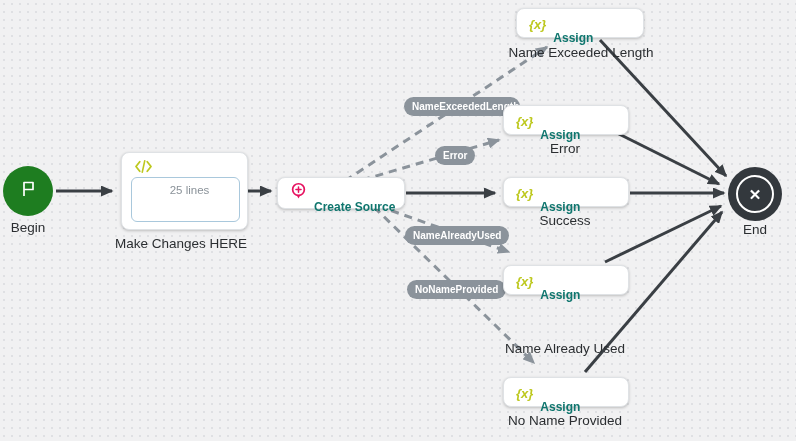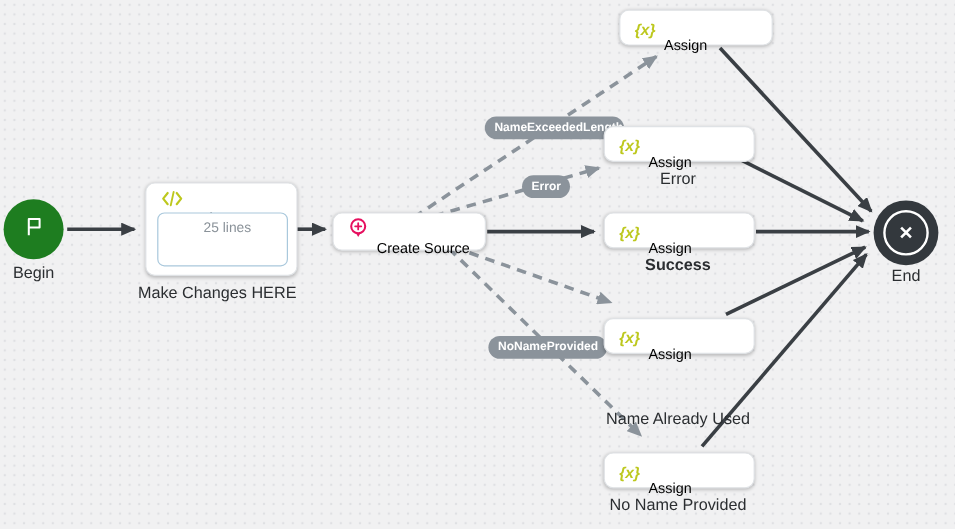--- a/index.html
+++ b/index.html
@@ -13,21 +13,21 @@
   svg.edges{position:absolute;left:0;top:0;z-index:1;}
   line.solid{stroke:#3a3f44;stroke-width:3;}
   line.dashed{stroke:#8b939b;stroke-width:3;stroke-dasharray:8 6;}
 
   .node{
     position:absolute;z-index:3;background:#fff;border:1px solid #dfe2e5;
     border-radius:8px;box-shadow:0 1px 3px rgba(0,0,0,.22);
     box-sizing:border-box;
   }
   .node-title-row{display:flex;align-items:center;gap:7px;padding:0 12px;height:30px;}
-  .node-title{font-size:12px;font-weight:normal;color:#000000;white-space:nowrap;margin-top:28px;}
+  .node-title{font-size:12px;font-weight:bold;color:#0f766e;white-space:nowrap;margin-top:28px;}
   .icon-x{color:#bdc81e;font-weight:bold;font-style:italic;font-size:13px;white-space:nowrap;}
   .snippet-body{
     position:absolute;left:9px;top:24px;width:109px;height:45px;
     border:1px solid #a9c8dc;border-radius:6px;background:#fff;
     font-size:11.5px;color:#8a9299;padding:6px 0 0 8px;box-sizing:border-box;text-align:center;
   }
   .caption{
     position:absolute;z-index:2;transform:translateX(-50%);
     font-size:13.5px;color:#2b2e31;white-space:nowrap;text-align:center;
   }
@@ -72,20 +72,21 @@
     <line class="solid" x1="605" y1="262" x2="721" y2="206" marker-end="url(#ah-dark)"></line>
     <line class="solid" x1="585" y1="372" x2="722" y2="212" marker-end="url(#ah-dark)"></line>
     <line class="dashed" x1="345" y1="181" x2="547" y2="47" marker-end="url(#ah-gray)"></line>
     <line class="dashed" x1="362" y1="180" x2="499" y2="140" marker-end="url(#ah-gray)"></line>
     <line class="dashed" x1="378" y1="206" x2="509" y2="252" marker-end="url(#ah-gray)"></line>
     <line class="dashed" x1="374" y1="207" x2="534" y2="363" marker-end="url(#ah-gray)"></line>
   </svg>
 
   <div class="pill" style="left:404px;top:97px;width:116px;">NameExceededLength</div>
   <div class="pill" style="left:435px;top:146px;">Error</div>
+  <div class="pill" style="left:405px;top:226px;">NameAlreadyUsed</div>
   <div class="pill" style="left:407px;top:280px;">NoNameProvided</div>
 
   <div class="circle-node begin-circle">
     <span>
       <svg width="22" height="22" viewBox="0 0 22 22">
         <path d="M7 18 V4.5 H16 V11.5 H7" fill="none" stroke="#ffffff" stroke-width="1.7" stroke-linejoin="round"></path>
       </svg>
     </span>
   </div>
   <div class="caption" style="left:28px;top:220px;">Begin</div>
@@ -117,36 +118,37 @@
       <span class="node-title">Create Source</span>
     </div>
   </div>
 
   <div class="node" style="left:516px;top:8px;width:128px;height:30px;">
     <div class="node-title-row">
       <span class="icon-x">{x}</span>
       <span class="node-title">Assign</span>
     </div>
   </div>
+  <div class="caption" style="left:581px;top:45px;">Name Exceeded Length</div>
 
   <div class="node" style="left:503px;top:105px;width:126px;height:30px;">
     <div class="node-title-row">
       <span class="icon-x">{x}</span>
       <span class="node-title">Assign</span>
     </div>
   </div>
   <div class="caption" style="left:565px;top:141px;">Error</div>
 
   <div class="node" style="left:503px;top:177px;width:126px;height:30px;">
     <div class="node-title-row">
       <span class="icon-x">{x}</span>
       <span class="node-title">Assign</span>
     </div>
   </div>
-  <div class="caption" style="left:565px;top:213px;font-weight:bold;">Success</div>
+  <div class="caption" style="left:565px;top:213px;">Success</div>
 
   <div class="node" style="left:503px;top:265px;width:126px;height:30px;">
     <div class="node-title-row">
       <span class="icon-x">{x}</span>
       <span class="node-title">Assign</span>
     </div>
   </div>
   <div class="caption" style="left:565px;top:301px;margin-top:40px;">Name Already Used</div>
 
   <div class="node" style="left:503px;top:377px;width:126px;height:30px;">

